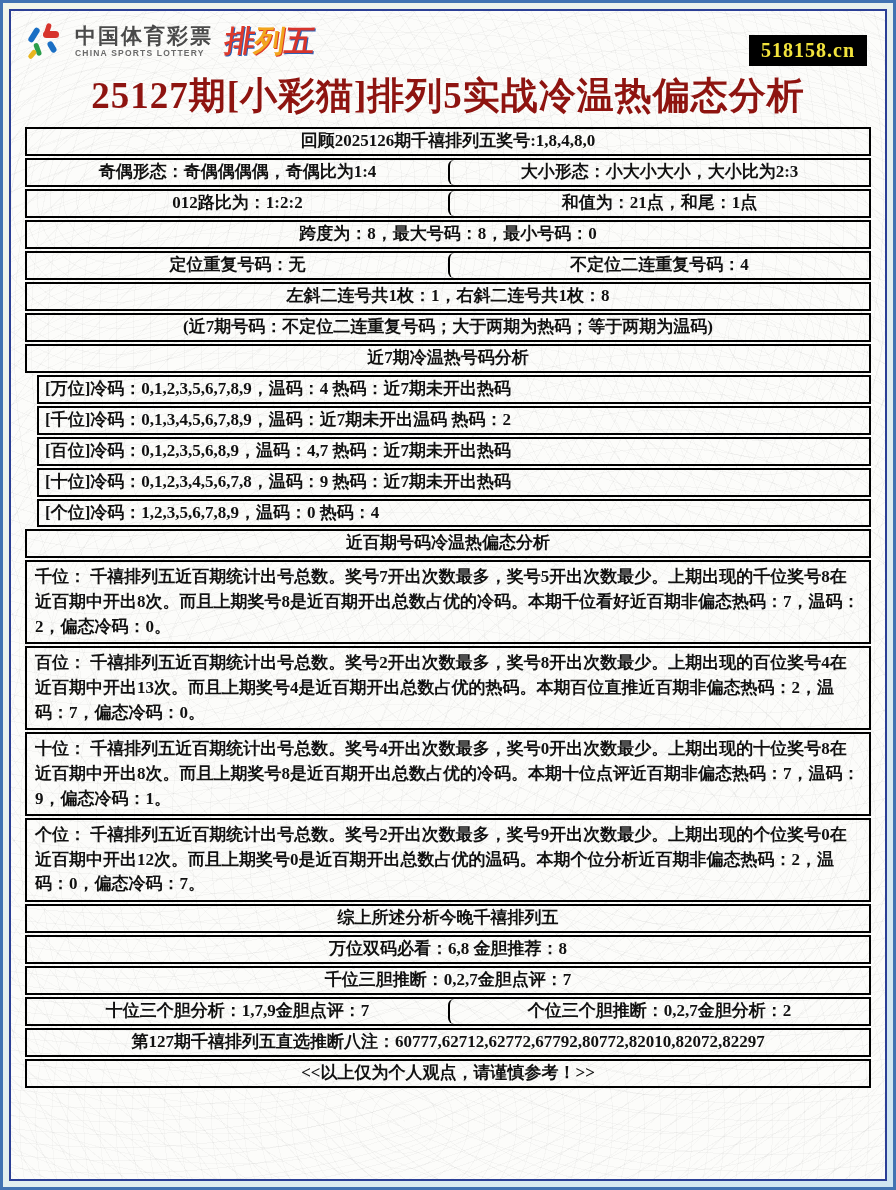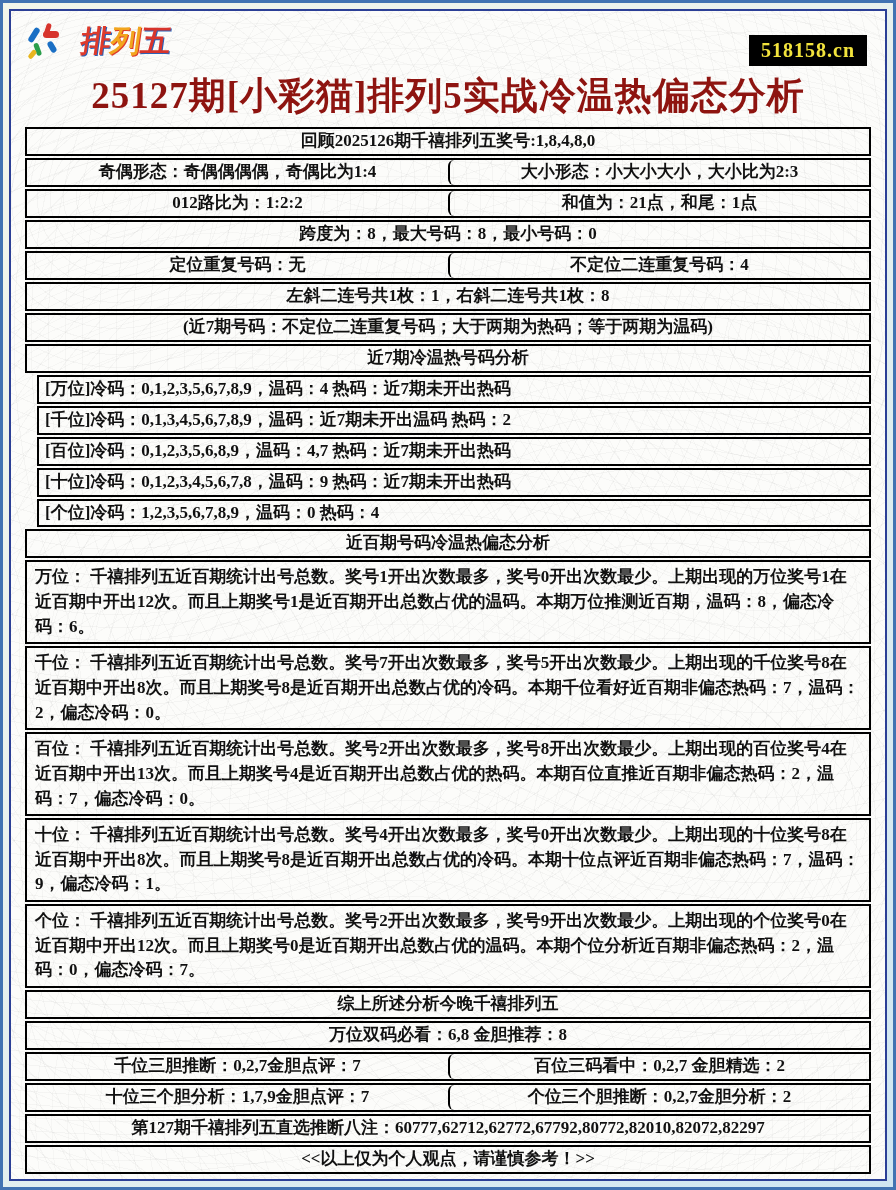--- a/index.html
+++ b/index.html
@@ -84,20 +84,24 @@
     <div class="header">
       <div class="logo">
         <svg class="logo-mark" viewBox="0 0 44 44">
           <rect x="6" y="8" width="6" height="16" rx="3" fill="#1a6fc4" transform="rotate(32 9 16)"></rect>
           <rect x="10" y="24" width="5" height="13" rx="2.5" fill="#2a9e4a" transform="rotate(-20 12 30)"></rect>
           <rect x="5" y="30" width="5" height="10" rx="2.5" fill="#e8b61f" transform="rotate(40 7 35)"></rect>
           <rect x="20" y="4" width="5" height="14" rx="2.5" fill="#d7342c" transform="rotate(18 22 11)"></rect>
           <rect x="18" y="12" width="16" height="7" rx="3.5" fill="#d7342c"></rect>
           <rect x="24" y="22" width="6" height="12" rx="3" fill="#1a6fc4" transform="rotate(-30 27 28)"></rect>
         </svg>
+        <div class="logo-texts">
+          <span class="logo-cn">中国体育彩票</span>
+          <span class="logo-en">CHINA SPORTS LOTTERY</span>
+        </div>
         <div class="logo-product">
           <span class="lp1">排</span>
           <span class="lp2">列</span>
           <span class="lp3">五</span>
         </div>
       </div>
       <div class="badge">518158.cn</div>
     </div>
 
     <div class="main-title">25127期[小彩猫]排列5实战冷温热偏态分析</div>
@@ -129,33 +133,31 @@
       <div class="row header-row">近7期冷温热号码分析</div>
 
       <div class="row left">[万位]冷码：0,1,2,3,5,6,7,8,9，温码：4 热码：近7期未开出热码</div>
       <div class="row left">[千位]冷码：0,1,3,4,5,6,7,8,9，温码：近7期未开出温码 热码：2</div>
       <div class="row left">[百位]冷码：0,1,2,3,5,6,8,9，温码：4,7 热码：近7期未开出热码</div>
       <div class="row left">[十位]冷码：0,1,2,3,4,5,6,7,8，温码：9 热码：近7期未开出热码</div>
       <div class="row left">[个位]冷码：1,2,3,5,6,7,8,9，温码：0 热码：4</div>
 
       <div class="row header-row">近百期号码冷温热偏态分析</div>
 
-      <div class="row para">万位： 千禧排列五近百期统计出号总数。奖号1开出次数最多，奖号0开出次数最少。上期出现的万位奖号1在近百期中开出12次。而且上期奖号1是近百期开出总数占优的温码。本期万位推测近百期，温码：8，偏态冷码：6。</div>
       <div class="row para">千位： 千禧排列五近百期统计出号总数。奖号7开出次数最多，奖号5开出次数最少。上期出现的千位奖号8在近百期中开出8次。而且上期奖号8是近百期开出总数占优的冷码。本期千位看好近百期非偏态热码：7，温码：2，偏态冷码：0。</div>
       <div class="row para">百位： 千禧排列五近百期统计出号总数。奖号2开出次数最多，奖号8开出次数最少。上期出现的百位奖号4在近百期中开出13次。而且上期奖号4是近百期开出总数占优的热码。本期百位直推近百期非偏态热码：2，温码：7，偏态冷码：0。</div>
       <div class="row para">十位： 千禧排列五近百期统计出号总数。奖号4开出次数最多，奖号0开出次数最少。上期出现的十位奖号8在近百期中开出8次。而且上期奖号8是近百期开出总数占优的冷码。本期十位点评近百期非偏态热码：7，温码：9，偏态冷码：1。</div>
       <div class="row para">个位： 千禧排列五近百期统计出号总数。奖号2开出次数最多，奖号9开出次数最少。上期出现的个位奖号0在近百期中开出12次。而且上期奖号0是近百期开出总数占优的温码。本期个位分析近百期非偏态热码：2，温码：0，偏态冷码：7。</div>
 
       <div class="row header-row">综上所述分析今晚千禧排列五</div>
 
       <div class="row">万位双码必看：6,8 金胆推荐：8</div>
 
       <div class="row split">
         <div class="cell">千位三胆推断：0,2,7金胆点评：7</div>
-        <div class="cell divider">百位三码看中：0,2,7 金胆精选：2</div>
       </div>
 
       <div class="row split">
         <div class="cell">十位三个胆分析：1,7,9金胆点评：7</div>
         <div class="cell divider">个位三个胆推断：0,2,7金胆分析：2</div>
       </div>
 
       <div class="row">第127期千禧排列五直选推断八注：60777,62712,62772,67792,80772,82010,82072,82297</div>
       <div class="row">&lt;&lt;以上仅为个人观点，请谨慎参考！&gt;&gt;</div>
 

